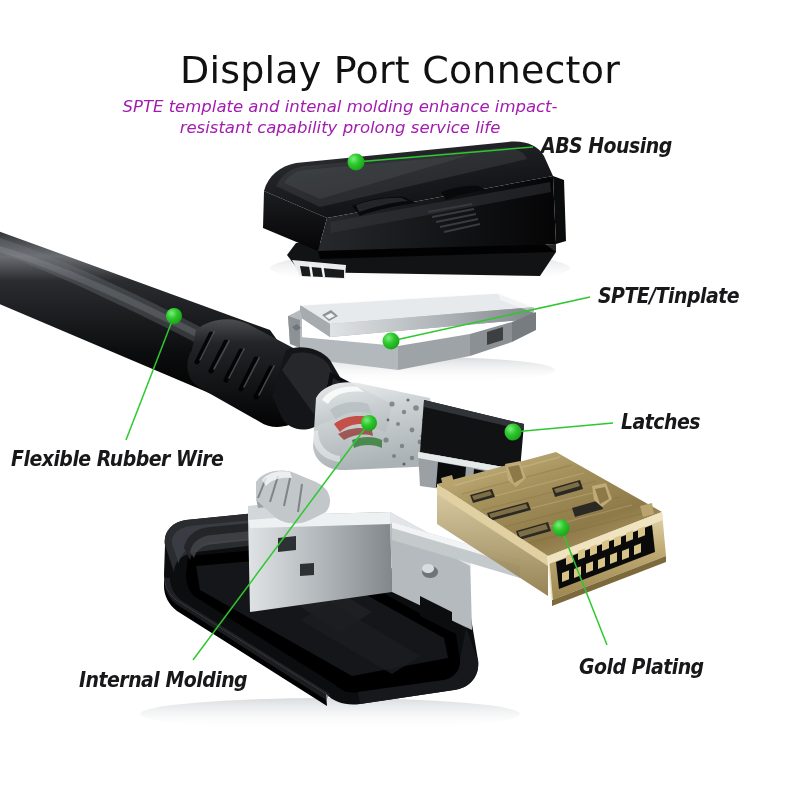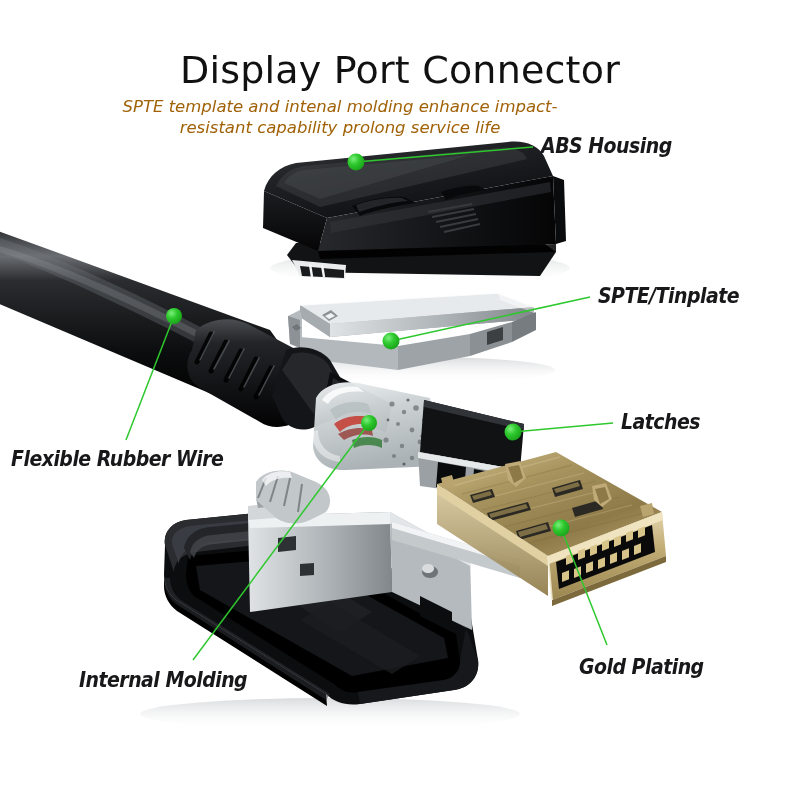--- a/index.html
+++ b/index.html
@@ -34,21 +34,21 @@
   #subtitle {
     position: absolute;
     left: 90px;
     top: 96px;
     width: 500px;
     text-align: center;
     font-family: "DejaVu Sans", sans-serif;
     font-style: italic;
     font-size: 16.5px;
     line-height: 21px;
-    color: #a16207;
+    color: #a21caf;
   }
 
   
   .label {
     position: absolute;
     font-family: "DejaVu Sans", sans-serif;
     font-weight: bold;
     font-style: italic;
     font-size: 22px;
     letter-spacing: -0.6px;

